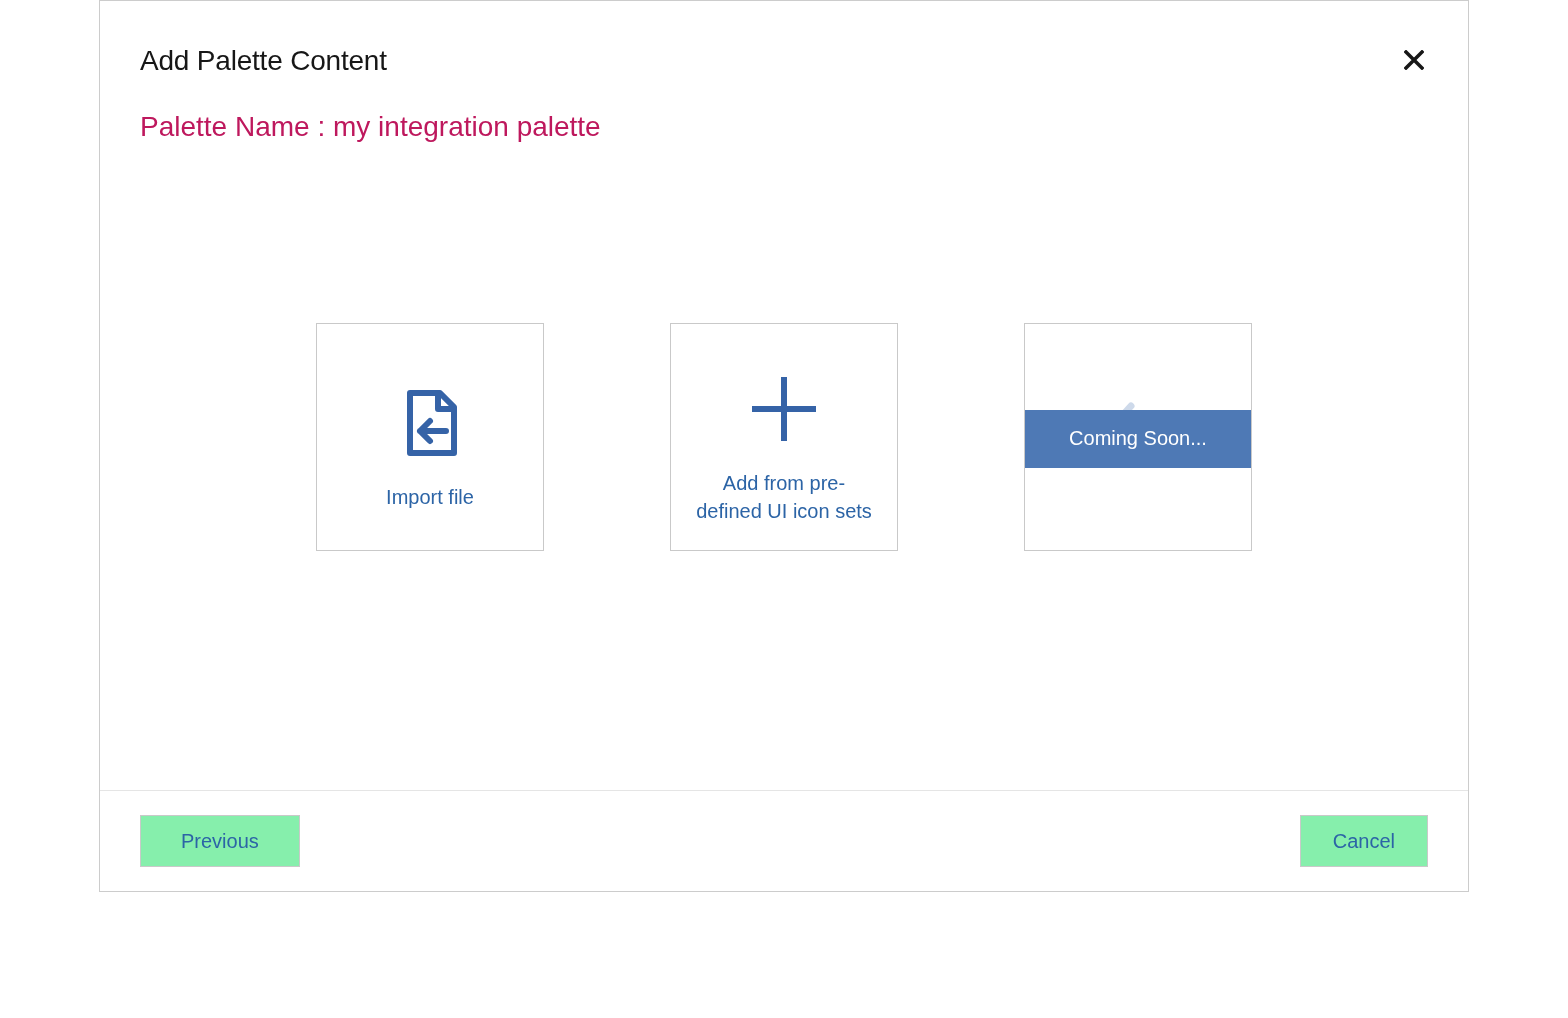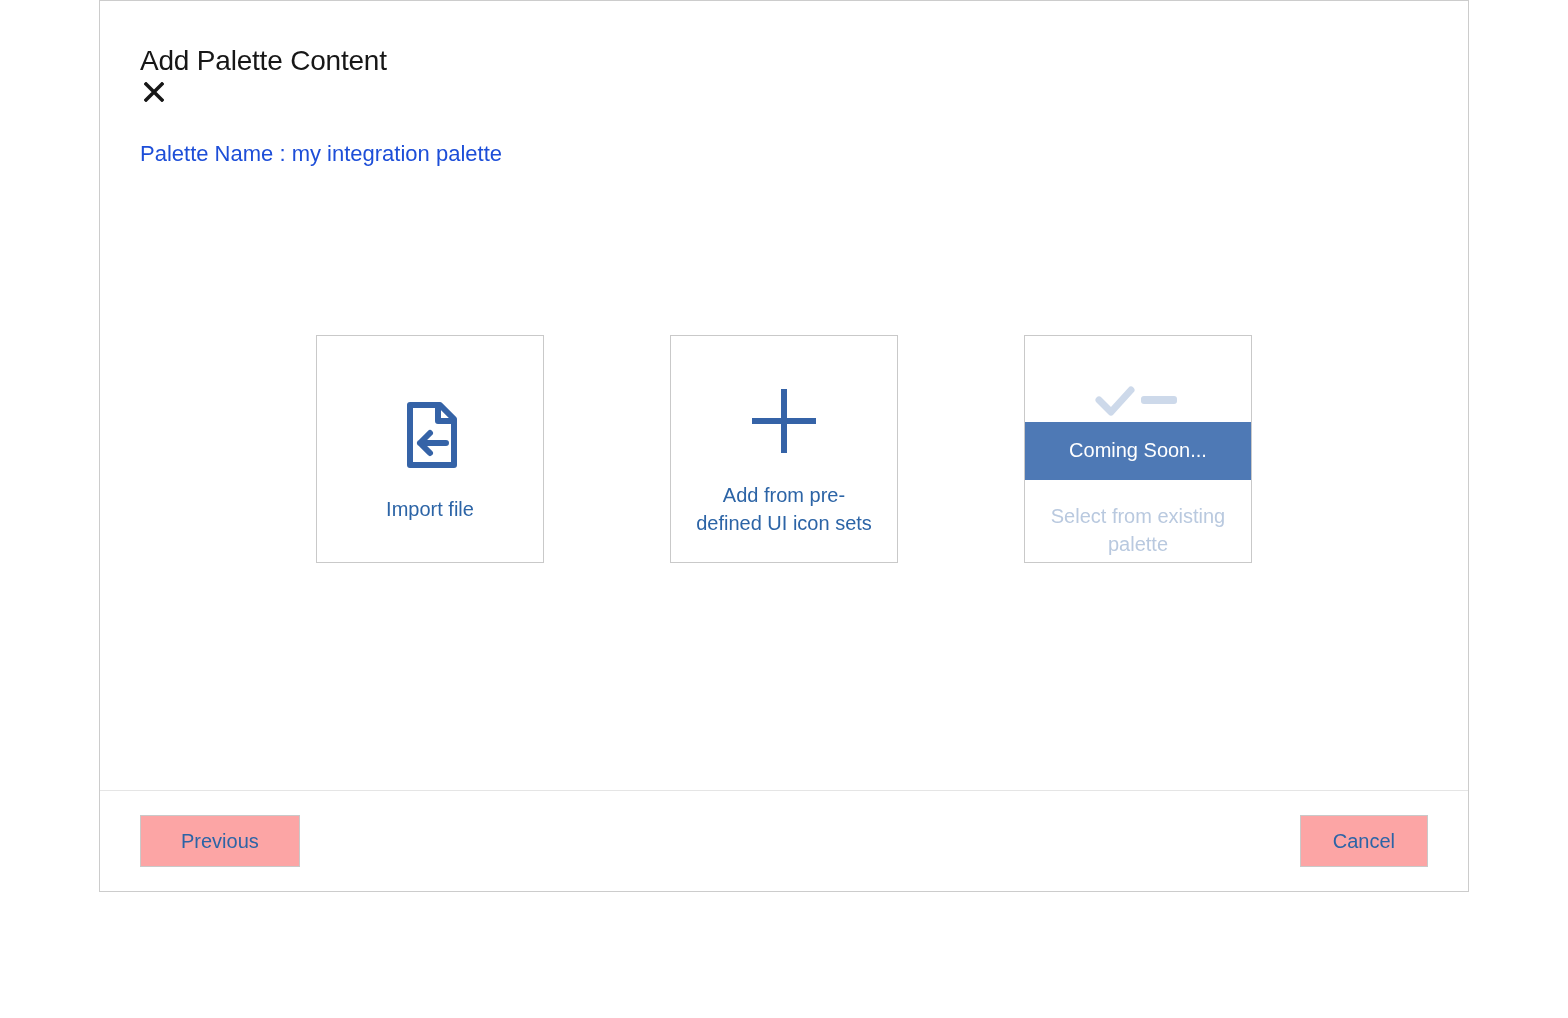--- a/index.html
+++ b/index.html
@@ -23,42 +23,41 @@
       background: #fff;
       position: relative;
       display: flex;
       flex-direction: column;
     }
     .dialog-header {
       padding: 44px 40px 10px 40px;
       display: flex;
       justify-content: space-between;
       align-items: flex-start;
-      flex-direction: column;
     }
     .dialog-title {
       font-size: 28px;
       font-weight: 500;
       color: #171717;
       letter-spacing: -0.2px;
     }
     .close-btn {
       font-size: 30px;
       font-weight: 700;
       color: #171717;
       cursor: pointer;
       line-height: 1;
       padding: 0 4px;
       background: none;
       border: none;
     }
     .palette-name {
       padding: 24px 40px 0 40px;
-      font-size: 22px;
-      color: #1d4ed8;
+      font-size: 28px;
+      color: #be185d;
     }
     .cards-container {
       flex: 1;
       display: flex;
       justify-content: center;
       align-items: center;
       gap: 126px;
       padding-bottom: 60px;
     }
     .option-card {
@@ -122,21 +121,21 @@
     }
     .footer-right {
       display: flex;
       gap: 5px;
     }
     .btn {
       height: 52px;
       padding: 0 32px;
       font-size: 20px;
       border: 1px solid #c9c9c9;
-      background: #fca5a5;
+      background: #86efac;
       color: #2c64a6;
       cursor: pointer;
       display: flex;
       align-items: center;
       justify-content: center;
     }
     .btn-previous {
       padding: 0 40px;
     }
     .btn-primary {
@@ -190,21 +189,20 @@
 
     <div class="option-card disabled">
       <div class="disabled-icon-wrap">
         <svg width="90" height="40" viewBox="0 0 90 40">
           <path d="M6 16 L18 28 L38 6" fill="none" stroke="#cdd9ea" stroke-width="7" stroke-linecap="round" stroke-linejoin="round"></path>
           <rect x="48" y="12" width="36" height="8" rx="3" fill="#cdd9ea"></rect>
         </svg>
       </div>
       <div class="coming-soon-banner">Coming Soon...</div>
       <div style="height:42px"></div>
-      <div class="card-label disabled">Select from existing palette</div>
     </div>
 
   </div>
 
   <div class="dialog-footer">
     <button class="btn btn-previous">Previous</button>
     <div class="footer-right">
       <button class="btn">Cancel</button>
     </div>
   </div>

